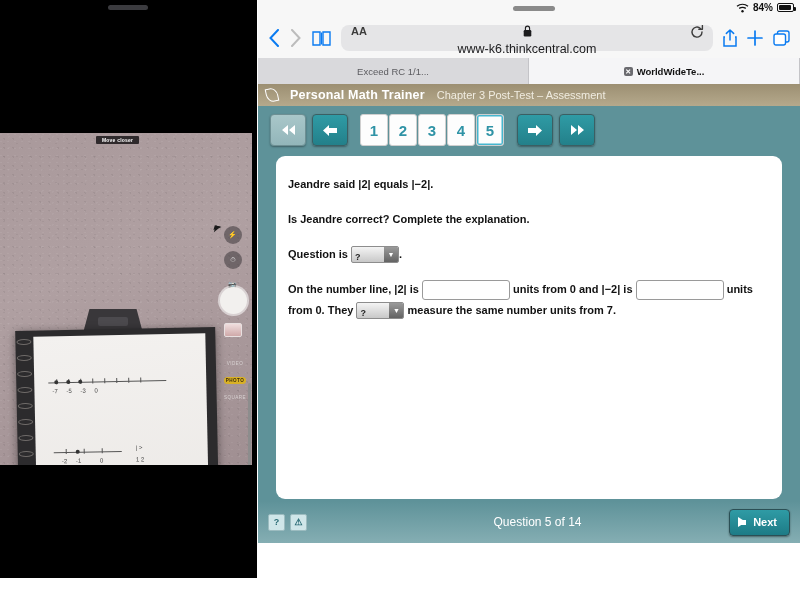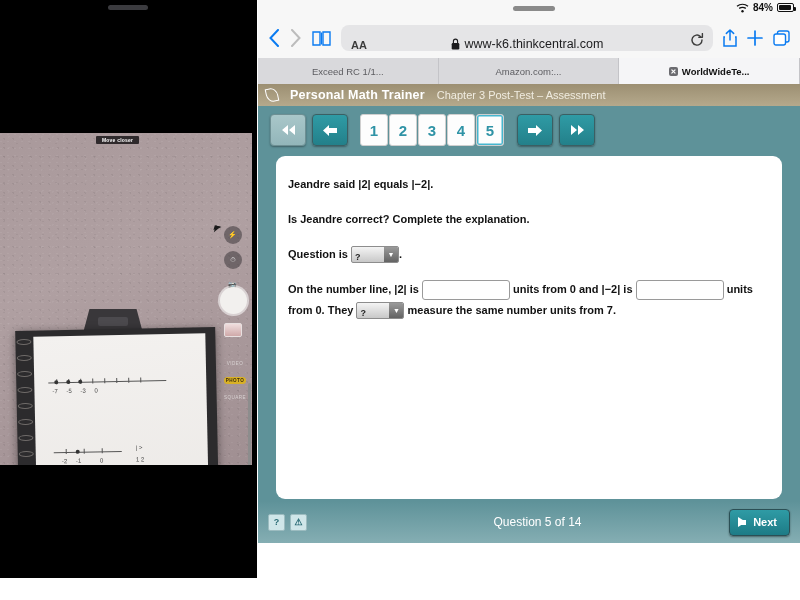--- a/index.html
+++ b/index.html
@@ -75,23 +75,23 @@
   .batt i { position:absolute; left:1px; top:1px; bottom:1px; width:12px; background:#111;
             border-radius:1px; }
   .batt:after { content:""; position:absolute; right:-3px; top:2.5px; width:2px; height:4px;
                 background:#111; border-radius:0 1px 1px 0; }
 
   #toolbar { position:relative; height:40px; background:#f7f7f7;
              display:flex; align-items:center; padding:0 10px; gap:10px; }
   .tb-icon { color:#0a7bf1; display:flex; align-items:center; justify-content:center; }
   .tb-icon.dim { color:#bcbcbc; }
   #urlbar { flex:1; height:26px; background:#e5e5e7; border-radius:8px; position:relative;
-            display:flex; align-items:flex-end; justify-content:center; }
+            display:flex; align-items:flex-start; justify-content:center; }
   #aa { position:absolute; left:10px; color:#3c3c3c; font-size:11px; font-weight:600; }
-  #url-wrap { display:flex; align-items:center; gap:5px; }
+  #url-wrap { display:flex; align-items:center; gap:5px;flex-direction:column; }
   #url-text { font-size:12.5px; color:#1c1c1e; }
   #reload { position:absolute; right:9px; color:#3c3c3c; }
 
   #tabbar { height:26px; background:#d9d9dc; display:flex; align-items:stretch; }
   .tab { flex:1; display:flex; align-items:center; justify-content:center; gap:4px;
          font-size:9.5px; color:#5c5c60; border-right:1px solid #c4c4c8; overflow:hidden;
          white-space:nowrap; }
   .tab.active { background:#f5f5f7; color:#111; font-weight:bold; }
   .tab-close { width:9px; height:9px; border-radius:2px; background:#6b6b70; color:#fff;
                font-size:7px; line-height:9px; text-align:center; flex:none; }
@@ -296,23 +296,20 @@
           <rect x="4.5" y="1" width="11.5" height="11" rx="2" stroke="currentColor" stroke-width="1.4" fill="none"></rect>
           <rect x="1" y="4" width="11.5" height="11" rx="2" stroke="currentColor" stroke-width="1.4" fill="#fff"></rect>
           </svg>
       </span>
     </div>
 
     <div id="tabbar">
       <div class="tab">
         <span>Exceed RC 1/1...</span>
       </div>
-      <div class="tab">
-        <span>Amazon.com:...</span>
-      </div>
       <div class="tab active">
         <span class="tab-close">✕</span>
         <span>WorldWideTe...</span>
       </div>
     </div>
 
     <div id="pmt-header">
       <span id="pmt-logo"></span>
       <span id="pmt-title">Personal Math Trainer</span>
       <span id="pmt-sub">Chapter 3 Post-Test – Assessment</span>

